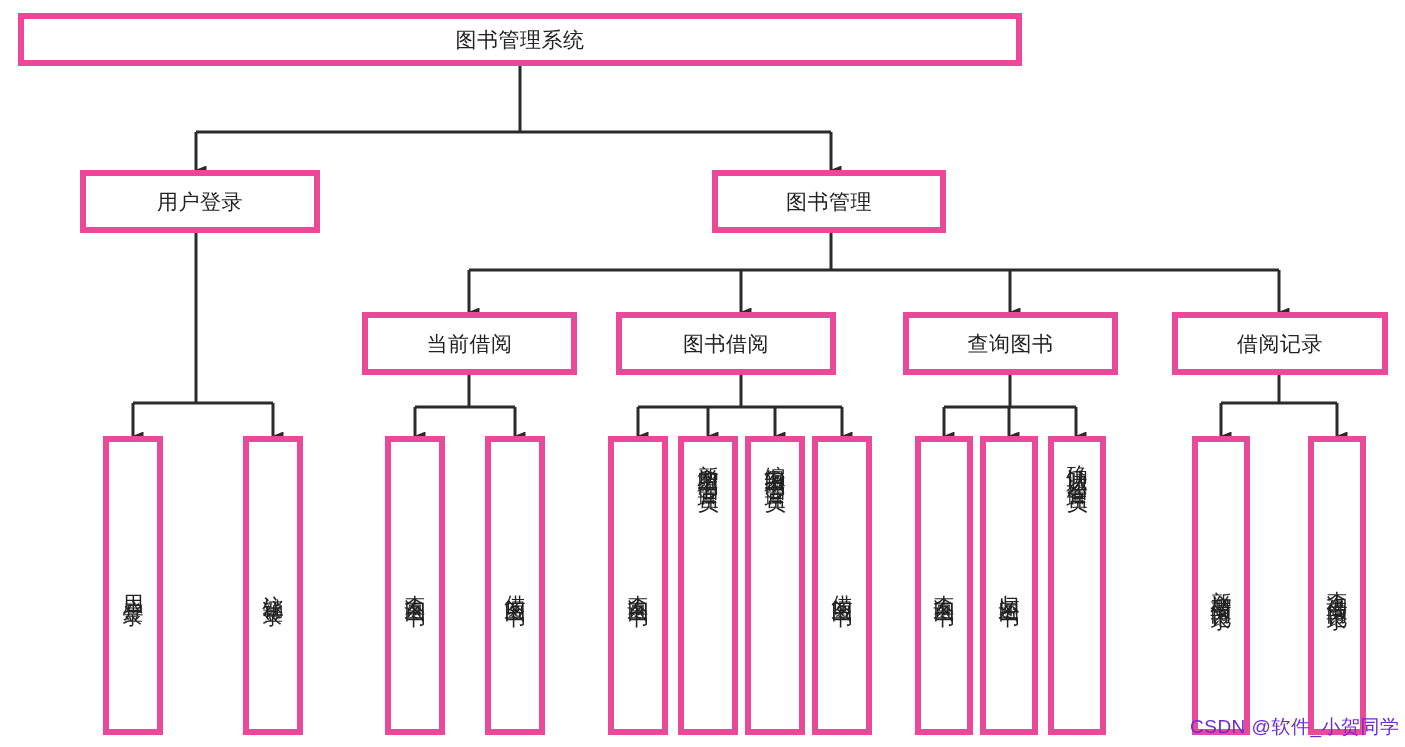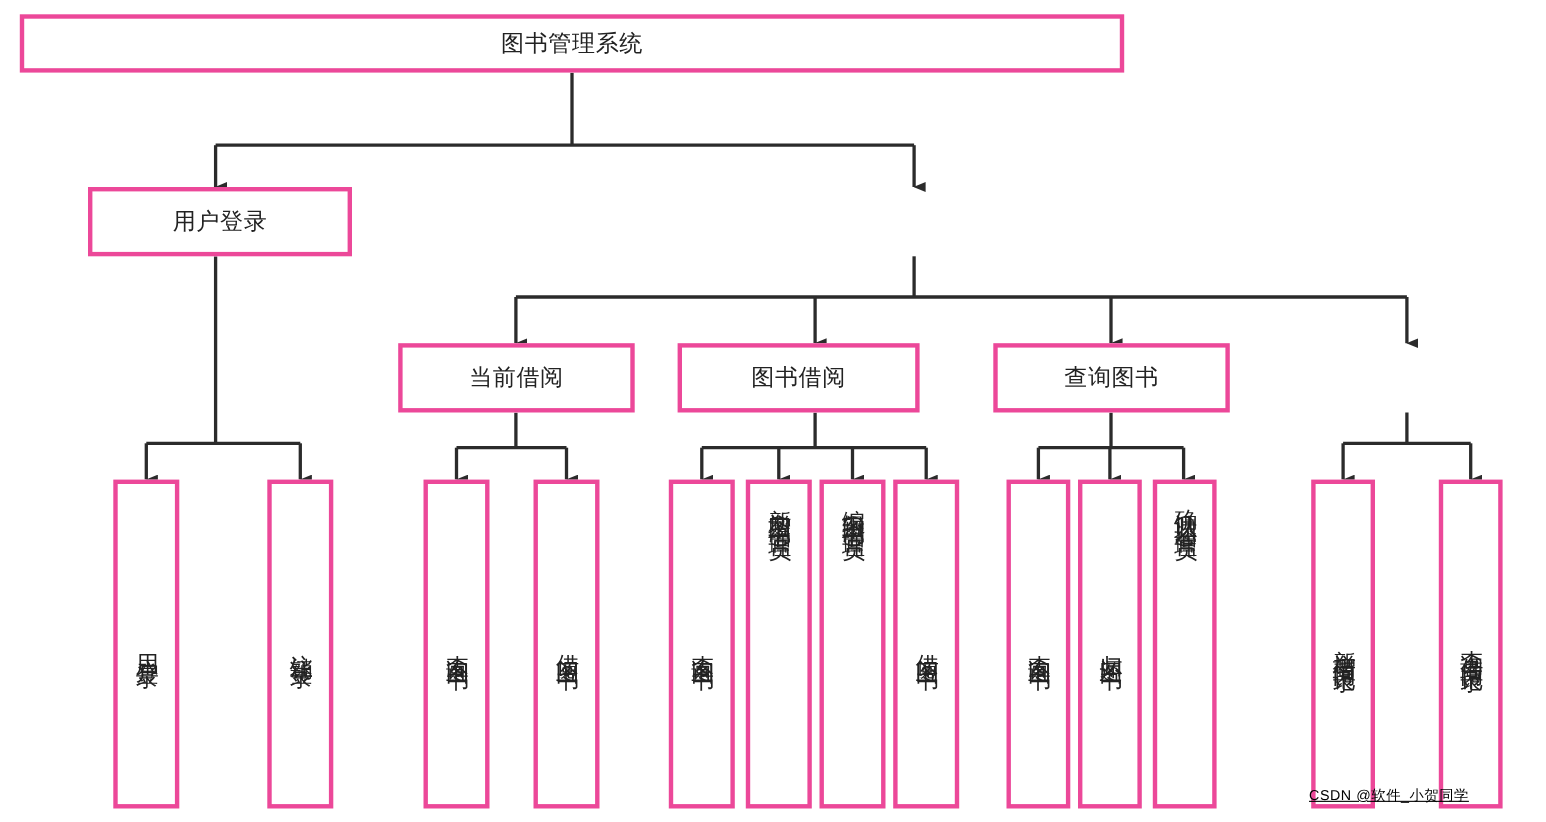--- a/index.html
+++ b/index.html
@@ -22,21 +22,21 @@
     position: absolute;
     left: 0;
     top: 0;
     width: 1405px;
     height: 747px;
   }
   .node-box {
     position: absolute;
     box-sizing: border-box;
     background: #ffffff;
-    border: 4px solid #ec4899;
+    border: 6px solid #ec4899;
     display: flex;
     align-items: center;
     justify-content: center;
     overflow: hidden;
   }
   .node-label-h {
     font-size: 21px;
     color: #222222;
     line-height: 1.2;
     letter-spacing: 0.5px;
@@ -57,26 +57,25 @@
     align-items: flex-start;
     justify-content: center;
     padding-top: 6px;
   }
   .leaf-box.centered {
     align-items: center;
     padding-top: 0;
   }
   .watermark {
     position: absolute;
-    font-size: 13px;
-    color: #000000;
+    font-size: 19px;
+    color: #6d28d9;
     white-space: nowrap;
     letter-spacing: 0.5px;
     pointer-events: none;
-    text-decoration: underline;
   }
 </style>
 </head>
 <body>
 
 <div id="diagram-canvas">
 
   <svg id="diagram-svg" viewBox="0 0 1405 747" xmlns="http://www.w3.org/2000/svg">
     <defs>
       <marker id="arrowhead" markerWidth="9" markerHeight="11" refX="4.5" refY="10.5" orient="auto" markerUnits="userSpaceOnUse">
@@ -129,33 +128,39 @@
   </svg>
 
   <div class="node-box" style="left:18px; top:13px; width:1004px; height:53px;">
     <span class="node-label-h">图书管理系统</span>
   </div>
 
   <div class="node-box" style="left:80px; top:170px; width:240px; height:63px;">
     <span class="node-label-h">用户登录</span>
   </div>
 
+  <div class="node-box" style="left:712px; top:170px; width:234px; height:63px;">
+    <span class="node-label-h">图书管理</span>
+  </div>
 
   <div class="node-box" style="left:362px; top:312px; width:215px; height:63px;">
     <span class="node-label-h">当前借阅</span>
   </div>
 
   <div class="node-box" style="left:616px; top:312px; width:220px; height:63px;">
     <span class="node-label-h">图书借阅</span>
   </div>
 
   <div class="node-box" style="left:903px; top:312px; width:215px; height:63px;">
     <span class="node-label-h">查询图书</span>
   </div>
 
+  <div class="node-box" style="left:1172px; top:312px; width:216px; height:63px;">
+    <span class="node-label-h">借阅记录</span>
+  </div>
 
   <div class="node-box leaf-box centered" style="left:103px; top:436px; width:60px; height:299px;">
     <span class="node-label-v">用户登录</span>
   </div>
 
   <div class="node-box leaf-box centered" style="left:243px; top:436px; width:60px; height:299px;">
     <span class="node-label-v">注销登录</span>
   </div>
 
   <div class="node-box leaf-box centered" style="left:385px; top:436px; width:60px; height:299px;">

